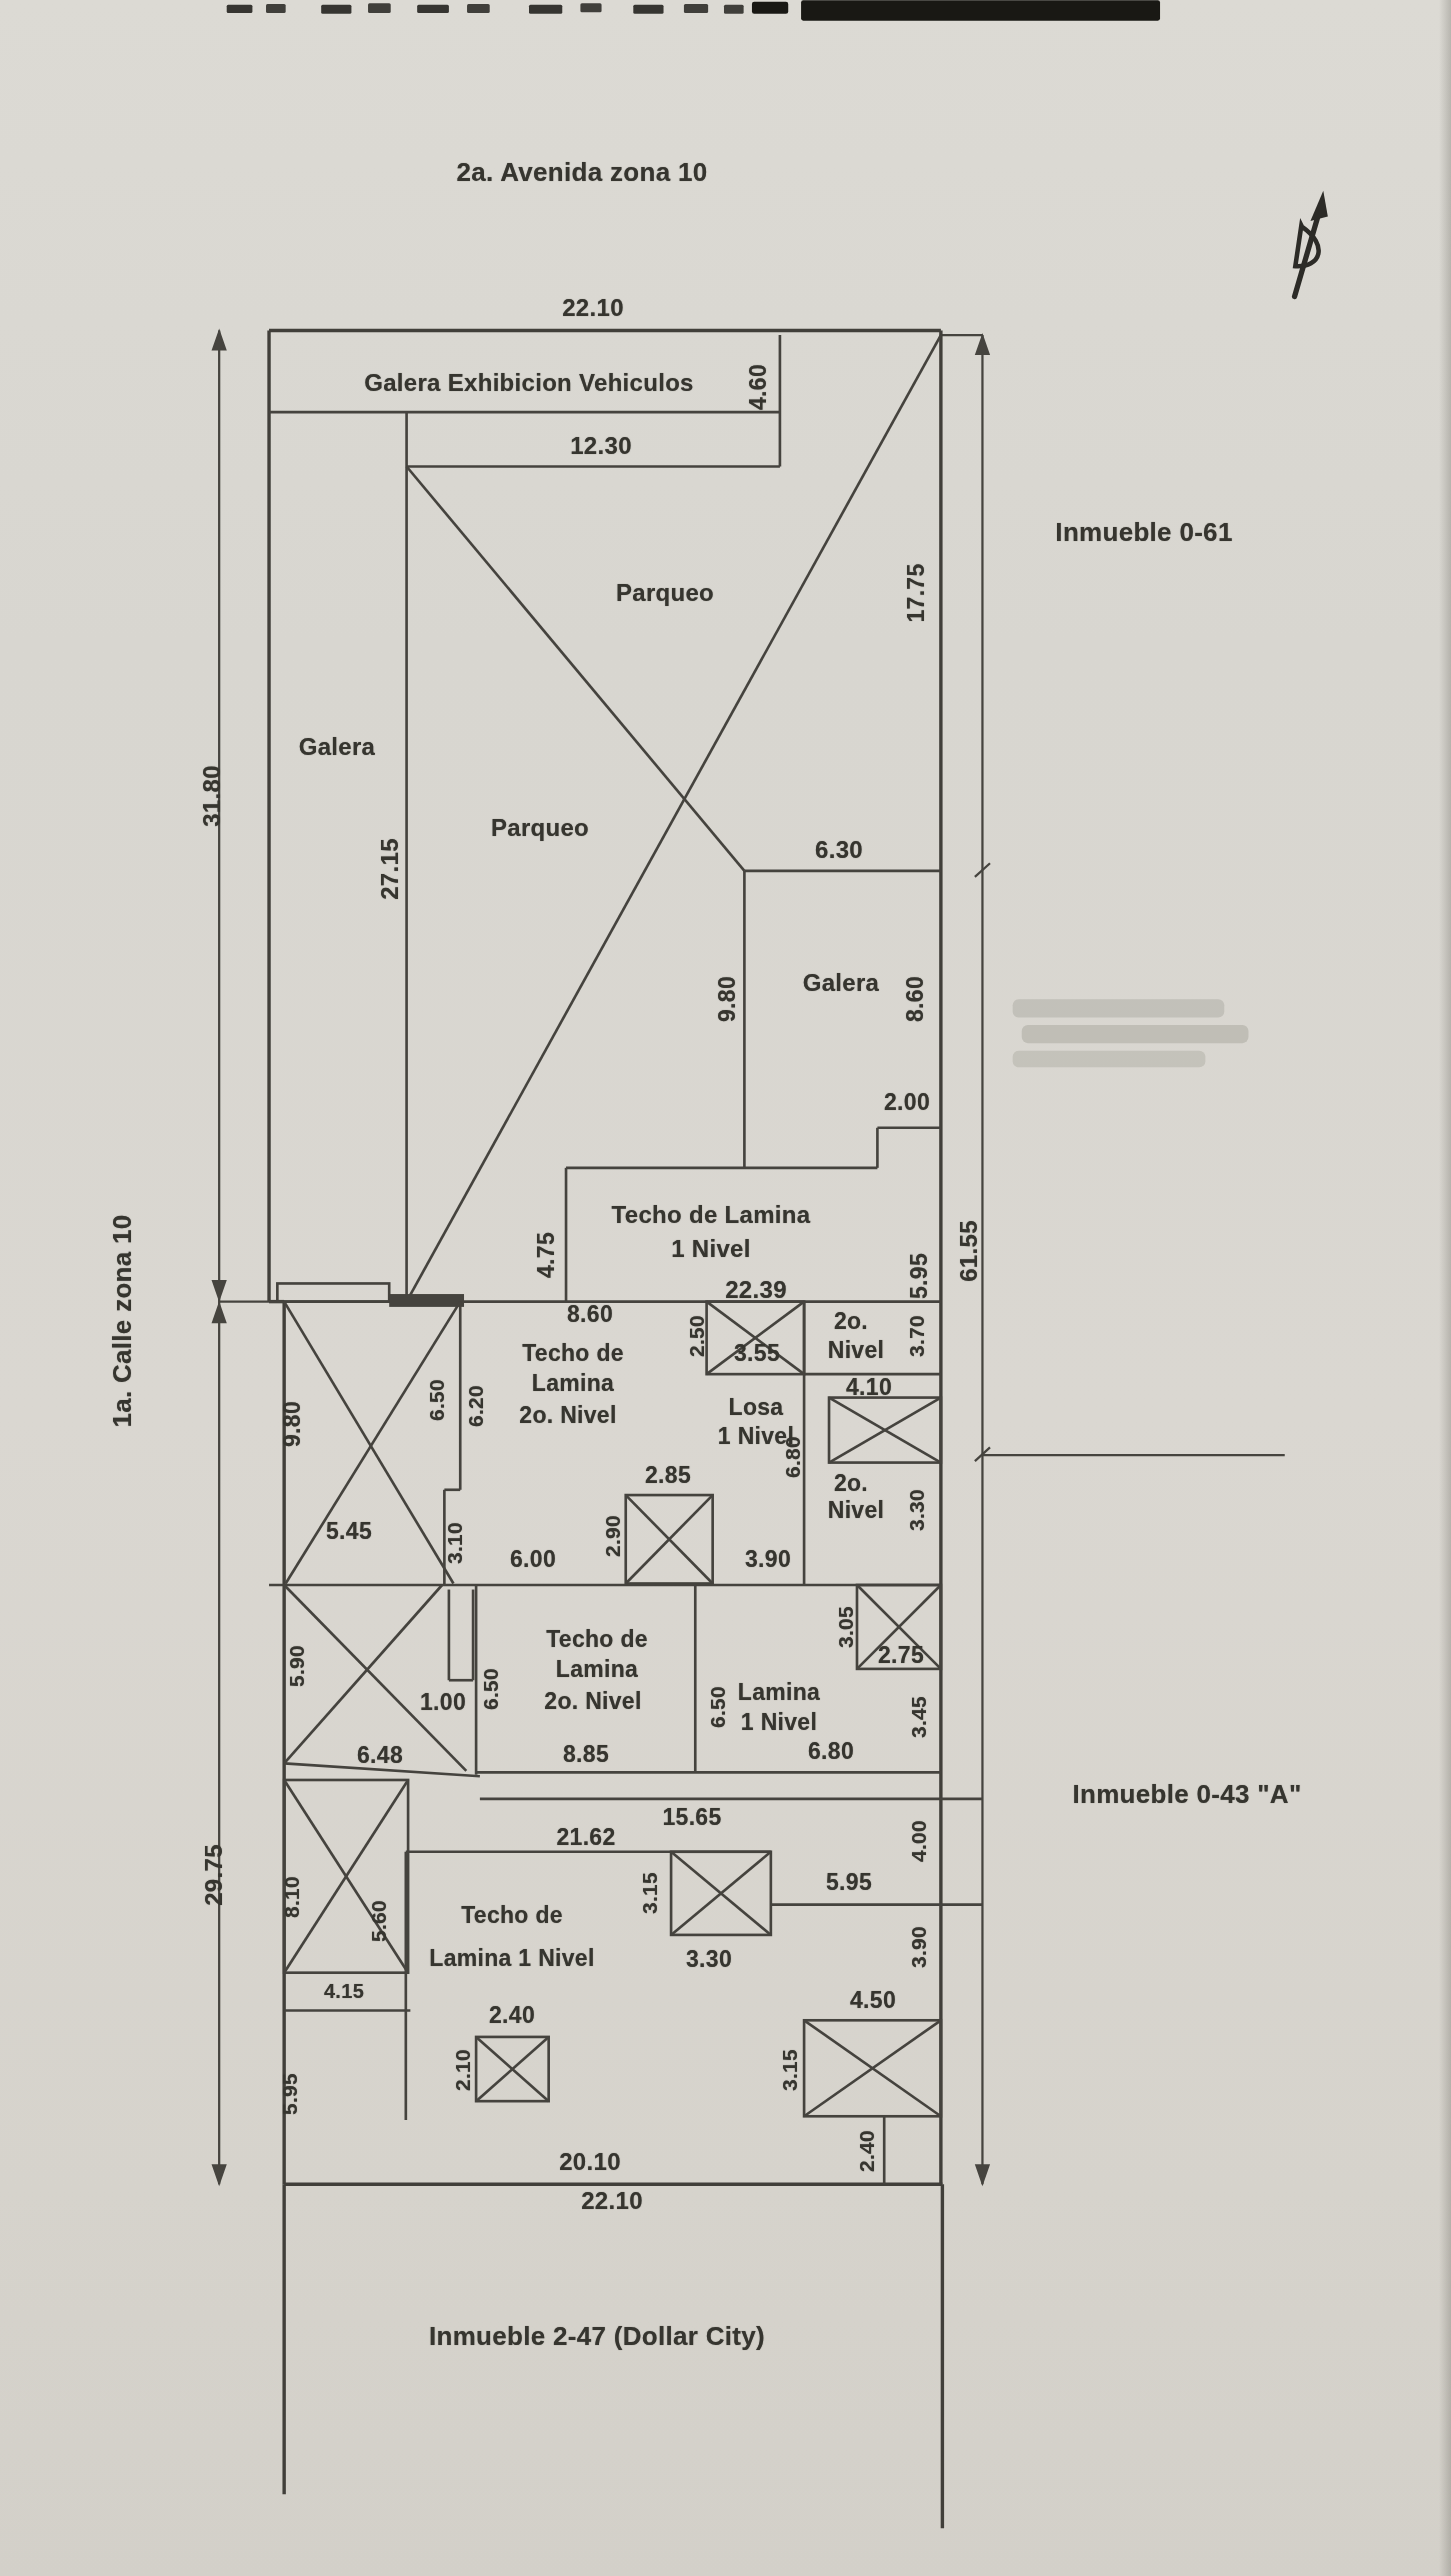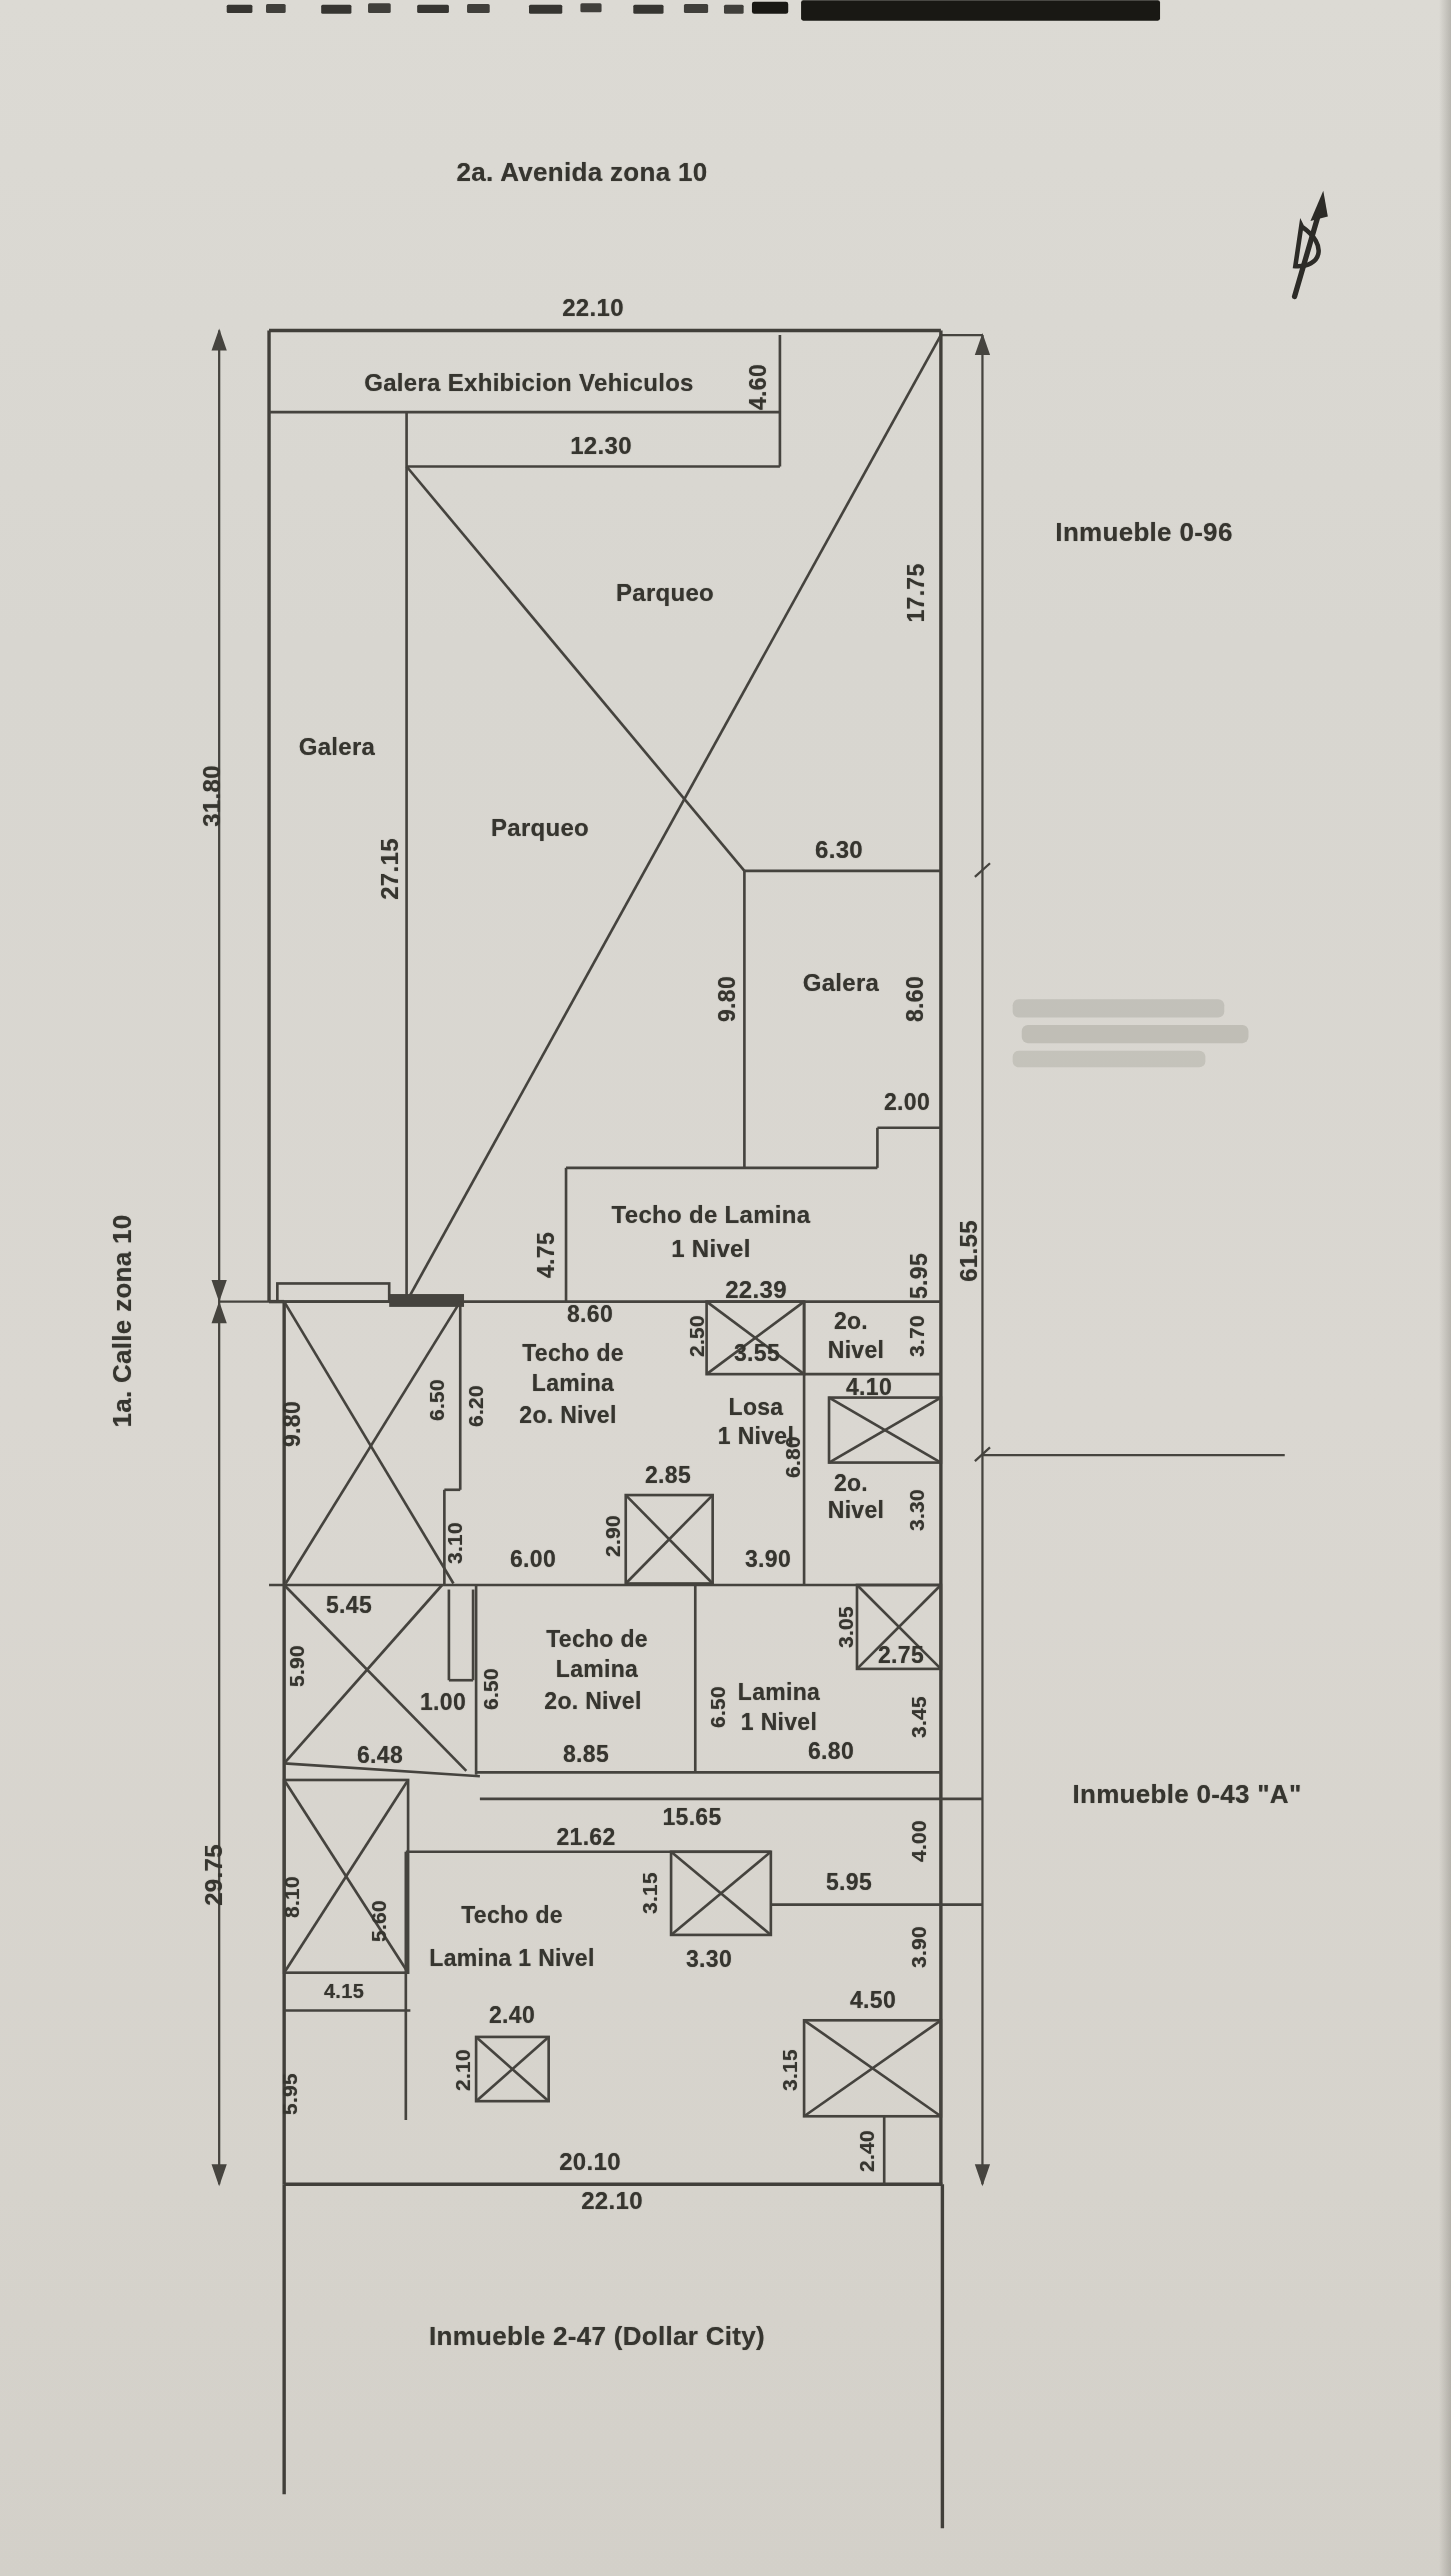--- a/index.html
+++ b/index.html
@@ -160,21 +160,21 @@
 
       <rect x="630" y="2695" width="96" height="85"></rect>
       <line x1="630" y1="2695" x2="726" y2="2780"></line>
       <line x1="726" y1="2695" x2="630" y2="2780"></line>
     </g>
   </svg>
 
   <div id="labels">
       <div class="lbl" style="left: 582px; top: 172px; font-size: 26px; transform: translate(-50%, -50%);">2a. Avenida zona 10</div>
       <div class="lbl" style="left: 122px; top: 1321px; font-size: 26px; transform: translate(-50%, -50%) rotate(-90deg);">1a. Calle zona 10</div>
-      <div class="lbl" style="left: 1144px; top: 532px; font-size: 26px; transform: translate(-50%, -50%);">Inmueble 0-96</div>
+      <div class="lbl" style="left: 1144px; top: 532px; font-size: 26px; transform: translate(-50%, -50%);">Inmueble 0-61</div>
       <div class="lbl" style="left: 1187px; top: 1794px; font-size: 26px; transform: translate(-50%, -50%);">Inmueble 0-43 "A"</div>
       <div class="lbl" style="left: 597px; top: 2336px; font-size: 26px; transform: translate(-50%, -50%);">Inmueble 2-47 (Dollar City)</div>
       <div class="lbl" style="left: 529px; top: 383px; font-size: 24px; transform: translate(-50%, -50%);">Galera Exhibicion Vehiculos</div>
       <div class="lbl" style="left: 665px; top: 593px; font-size: 24px; transform: translate(-50%, -50%);">Parqueo</div>
       <div class="lbl" style="left: 337px; top: 747px; font-size: 24px; transform: translate(-50%, -50%);">Galera</div>
       <div class="lbl" style="left: 540px; top: 828px; font-size: 24px; transform: translate(-50%, -50%);">Parqueo</div>
       <div class="lbl" style="left: 841px; top: 983px; font-size: 24px; transform: translate(-50%, -50%);">Galera</div>
       <div class="lbl" style="left: 711px; top: 1215px; font-size: 24px; transform: translate(-50%, -50%);">Techo de Lamina</div>
       <div class="lbl" style="left: 711px; top: 1249px; font-size: 24px; transform: translate(-50%, -50%);">1 Nivel</div>
       <div class="lbl" style="left: 851px; top: 1321px; font-size: 23px; transform: translate(-50%, -50%);">2o.</div>
@@ -215,21 +215,21 @@
       <div class="lbl" style="left: 792px; top: 1457px; font-size: 21px; transform: translate(-50%, -50%) rotate(-90deg);">6.80</div>
       <div class="lbl" style="left: 916px; top: 1510px; font-size: 21px; transform: translate(-50%, -50%) rotate(-90deg);">3.30</div>
       <div class="lbl" style="left: 292px; top: 1424px; font-size: 23px; transform: translate(-50%, -50%) rotate(-90deg);">9.80</div>
       <div class="lbl" style="left: 436px; top: 1400px; font-size: 21px; transform: translate(-50%, -50%) rotate(-90deg);">6.50</div>
       <div class="lbl" style="left: 475px; top: 1406px; font-size: 21px; transform: translate(-50%, -50%) rotate(-90deg);">6.20</div>
       <div class="lbl" style="left: 454px; top: 1543px; font-size: 21px; transform: translate(-50%, -50%) rotate(-90deg);">3.10</div>
       <div class="lbl" style="left: 668px; top: 1475px; font-size: 23px; transform: translate(-50%, -50%);">2.85</div>
       <div class="lbl" style="left: 612px; top: 1536px; font-size: 21px; transform: translate(-50%, -50%) rotate(-90deg);">2.90</div>
       <div class="lbl" style="left: 533px; top: 1559px; font-size: 23px; transform: translate(-50%, -50%);">6.00</div>
       <div class="lbl" style="left: 768px; top: 1559px; font-size: 23px; transform: translate(-50%, -50%);">3.90</div>
-      <div class="lbl" style="left: 349px; top: 1605px; font-size: 23px; transform: translate(-50%, -50%);">5.45</div>
+      <div class="lbl" style="left: 349px; top: 1531px; font-size: 23px; transform: translate(-50%, -50%);">5.45</div>
       <div class="lbl" style="left: 296px; top: 1666px; font-size: 21px; transform: translate(-50%, -50%) rotate(-90deg);">5.90</div>
       <div class="lbl" style="left: 443px; top: 1702px; font-size: 23px; transform: translate(-50%, -50%);">1.00</div>
       <div class="lbl" style="left: 490px; top: 1689px; font-size: 21px; transform: translate(-50%, -50%) rotate(-90deg);">6.50</div>
       <div class="lbl" style="left: 717px; top: 1707px; font-size: 21px; transform: translate(-50%, -50%) rotate(-90deg);">6.50</div>
       <div class="lbl" style="left: 845px; top: 1627px; font-size: 21px; transform: translate(-50%, -50%) rotate(-90deg);">3.05</div>
       <div class="lbl" style="left: 901px; top: 1655px; font-size: 23px; transform: translate(-50%, -50%);">2.75</div>
       <div class="lbl" style="left: 918px; top: 1717px; font-size: 21px; transform: translate(-50%, -50%) rotate(-90deg);">3.45</div>
       <div class="lbl" style="left: 380px; top: 1755px; font-size: 23px; transform: translate(-50%, -50%);">6.48</div>
       <div class="lbl" style="left: 586px; top: 1754px; font-size: 23px; transform: translate(-50%, -50%);">8.85</div>
       <div class="lbl" style="left: 831px; top: 1751px; font-size: 23px; transform: translate(-50%, -50%);">6.80</div>

